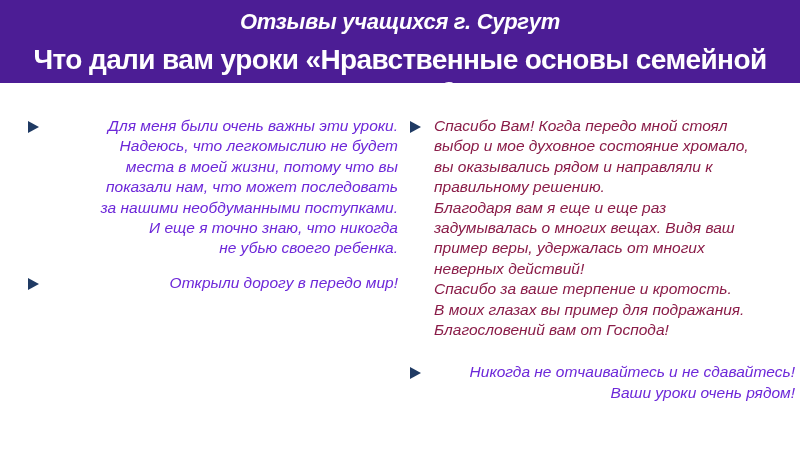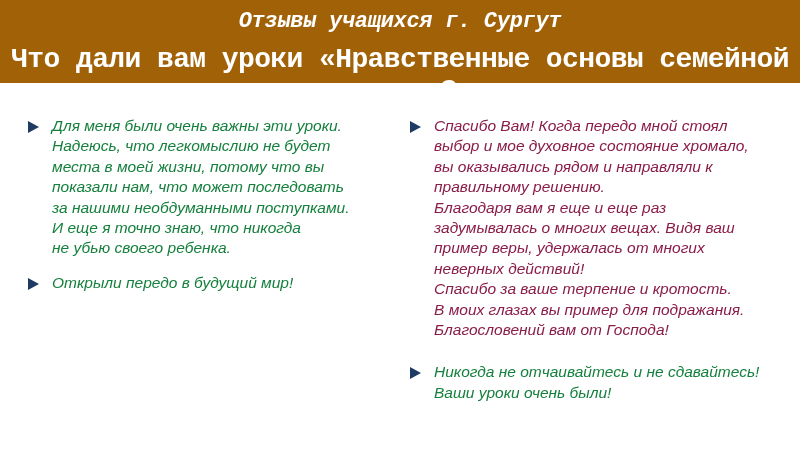--- a/index.html
+++ b/index.html
@@ -4,24 +4,24 @@
   <style>
     html, body { margin: 0; padding: 0; }
     body {
       width: 800px; height: 450px; overflow: hidden;
       background: #ffffff;
       font-family: "Liberation Sans", sans-serif;
       position: relative;
     }
     .header {
       position: absolute; left: 0; top: 0; width: 800px; height: 83px;
-      background: #a16207;
+      background: #4c1d95;
       color: #ffffff;
       text-align: center;
-      font-family: Liberation Mono, monospace;
+      font-family: Liberation Sans, sans-serif;
     }
     .header .line1 {
       position: absolute; left: 0; right: 0; top: 9px;
       font-size: 22px; font-style: italic; font-weight: bold;
       letter-spacing: -0.3px;
     }
     .header .line2 {
       position: absolute; left: 0; right: 0; top: 44px;
       font-size: 28px; font-weight: bold;
       letter-spacing: -0.6px;
@@ -40,21 +40,21 @@
       margin-bottom: 14px;
     }
     .item .bullet {
       position: absolute; left: 0; top: 5px;
       width: 0; height: 0;
       border-top: 6px solid transparent;
       border-bottom: 6px solid transparent;
       border-left: 11px solid #1f3a63;
     }
     .item .text { white-space: pre-line; display: block; }
-    .navy { color: #15803d; }
+    .navy { color: #6d28d9; text-align: right; }
     .crimson { color: #8a1c48; }
   </style>
 </head>
 <body>
 
 <div class="header">
   <div class="line1">Отзывы учащихся г. Сургут</div>
   <div class="line2">Что дали вам уроки «Нравственные основы семейной жизни»?</div>
 </div>
 
@@ -64,21 +64,21 @@
     <span class="text">Для меня были очень важны эти уроки.
 Надеюсь, что легкомыслию не будет
 места в моей жизни, потому что вы
 показали нам, что может последовать
 за нашими необдуманными поступками.
 И еще я точно знаю, что никогда
 не убью своего ребенка.</span>
   </div>
   <div class="item navy">
     <span class="bullet"></span>
-    <span class="text">Открыли передо в будущий мир!</span>
+    <span class="text">Открыли дорогу в передо мир!</span>
   </div>
 </div>
 
 <div class="col right">
   <div class="item crimson">
     <span class="bullet"></span>
     <span class="text">Спасибо Вам! Когда передо мной стоял
 выбор и мое духовное состояние хромало,
 вы оказывались рядом и направляли к
 правильному решению.
@@ -86,15 +86,15 @@
 задумывалась о многих вещах. Видя ваш
 пример веры, удержалась от многих
 неверных действий!
 Спасибо за ваше терпение и кротость.
 В моих глазах вы пример для подражания.
 Благословений вам от Господа!</span>
   </div>
   <div class="item navy" style="margin-top:22px">
     <span class="bullet"></span>
     <span class="text">Никогда не отчаивайтесь и не сдавайтесь!
-Ваши уроки очень были!</span>
+Ваши уроки очень рядом!</span>
   </div>
 </div>
 
 </body></html>

